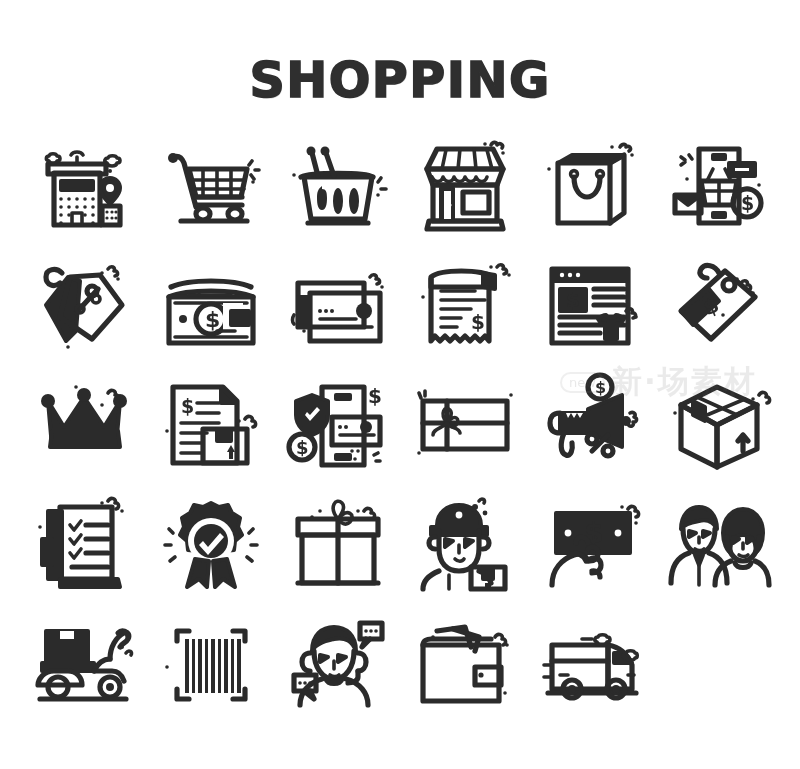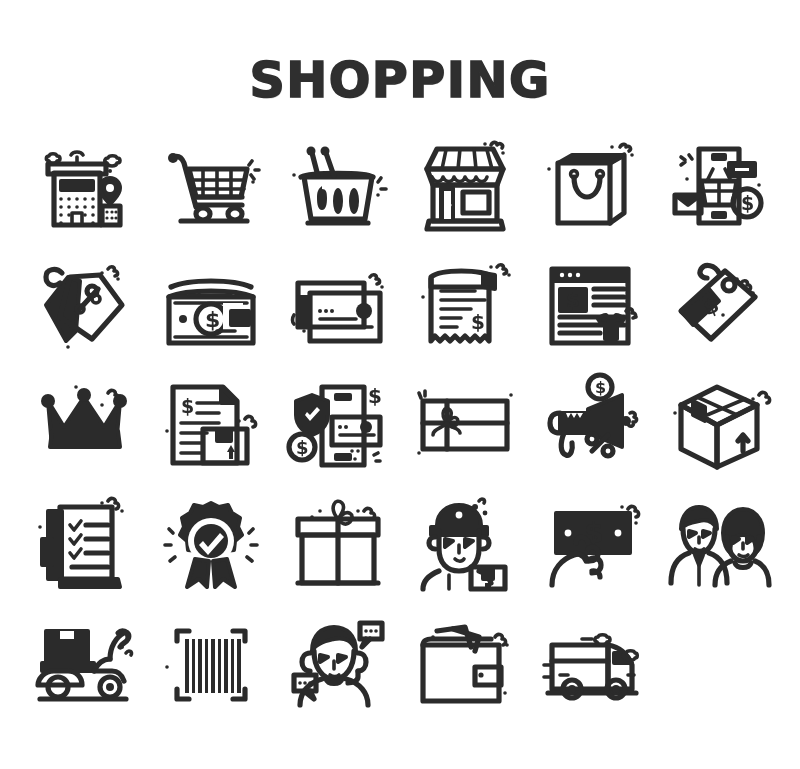--- a/index.html
+++ b/index.html
@@ -588,14 +588,18 @@
         <circle class="f" cx="76" cy="76" r="4"></circle>
         <path class="s2" d="M20 62h8M88 62h6"></path>
         <path class="s2" d="M58 24c-3 0-5 4-1 5 1 4 9 4 10 0 4 0 4-5 0-5-1-3-8-3-9 0z"></path>
         <path class="s2" d="M86 40c-3 0-4 4 0 5 1 3 8 3 9 0 3 0 3-5 0-5-1-3-8-3-9 0z"></path>
         <path class="s2" d="M42 26h10M4 52h8M4 64h8"></path>
       </svg>
     </div>
 
   </div>
 
+  <div id="watermark">
+    <span class="wmbadge">new</span>
+    <span class="wmtext">新·场素材</span>
+  </div>
 
 </div>
 
 </body></html>

